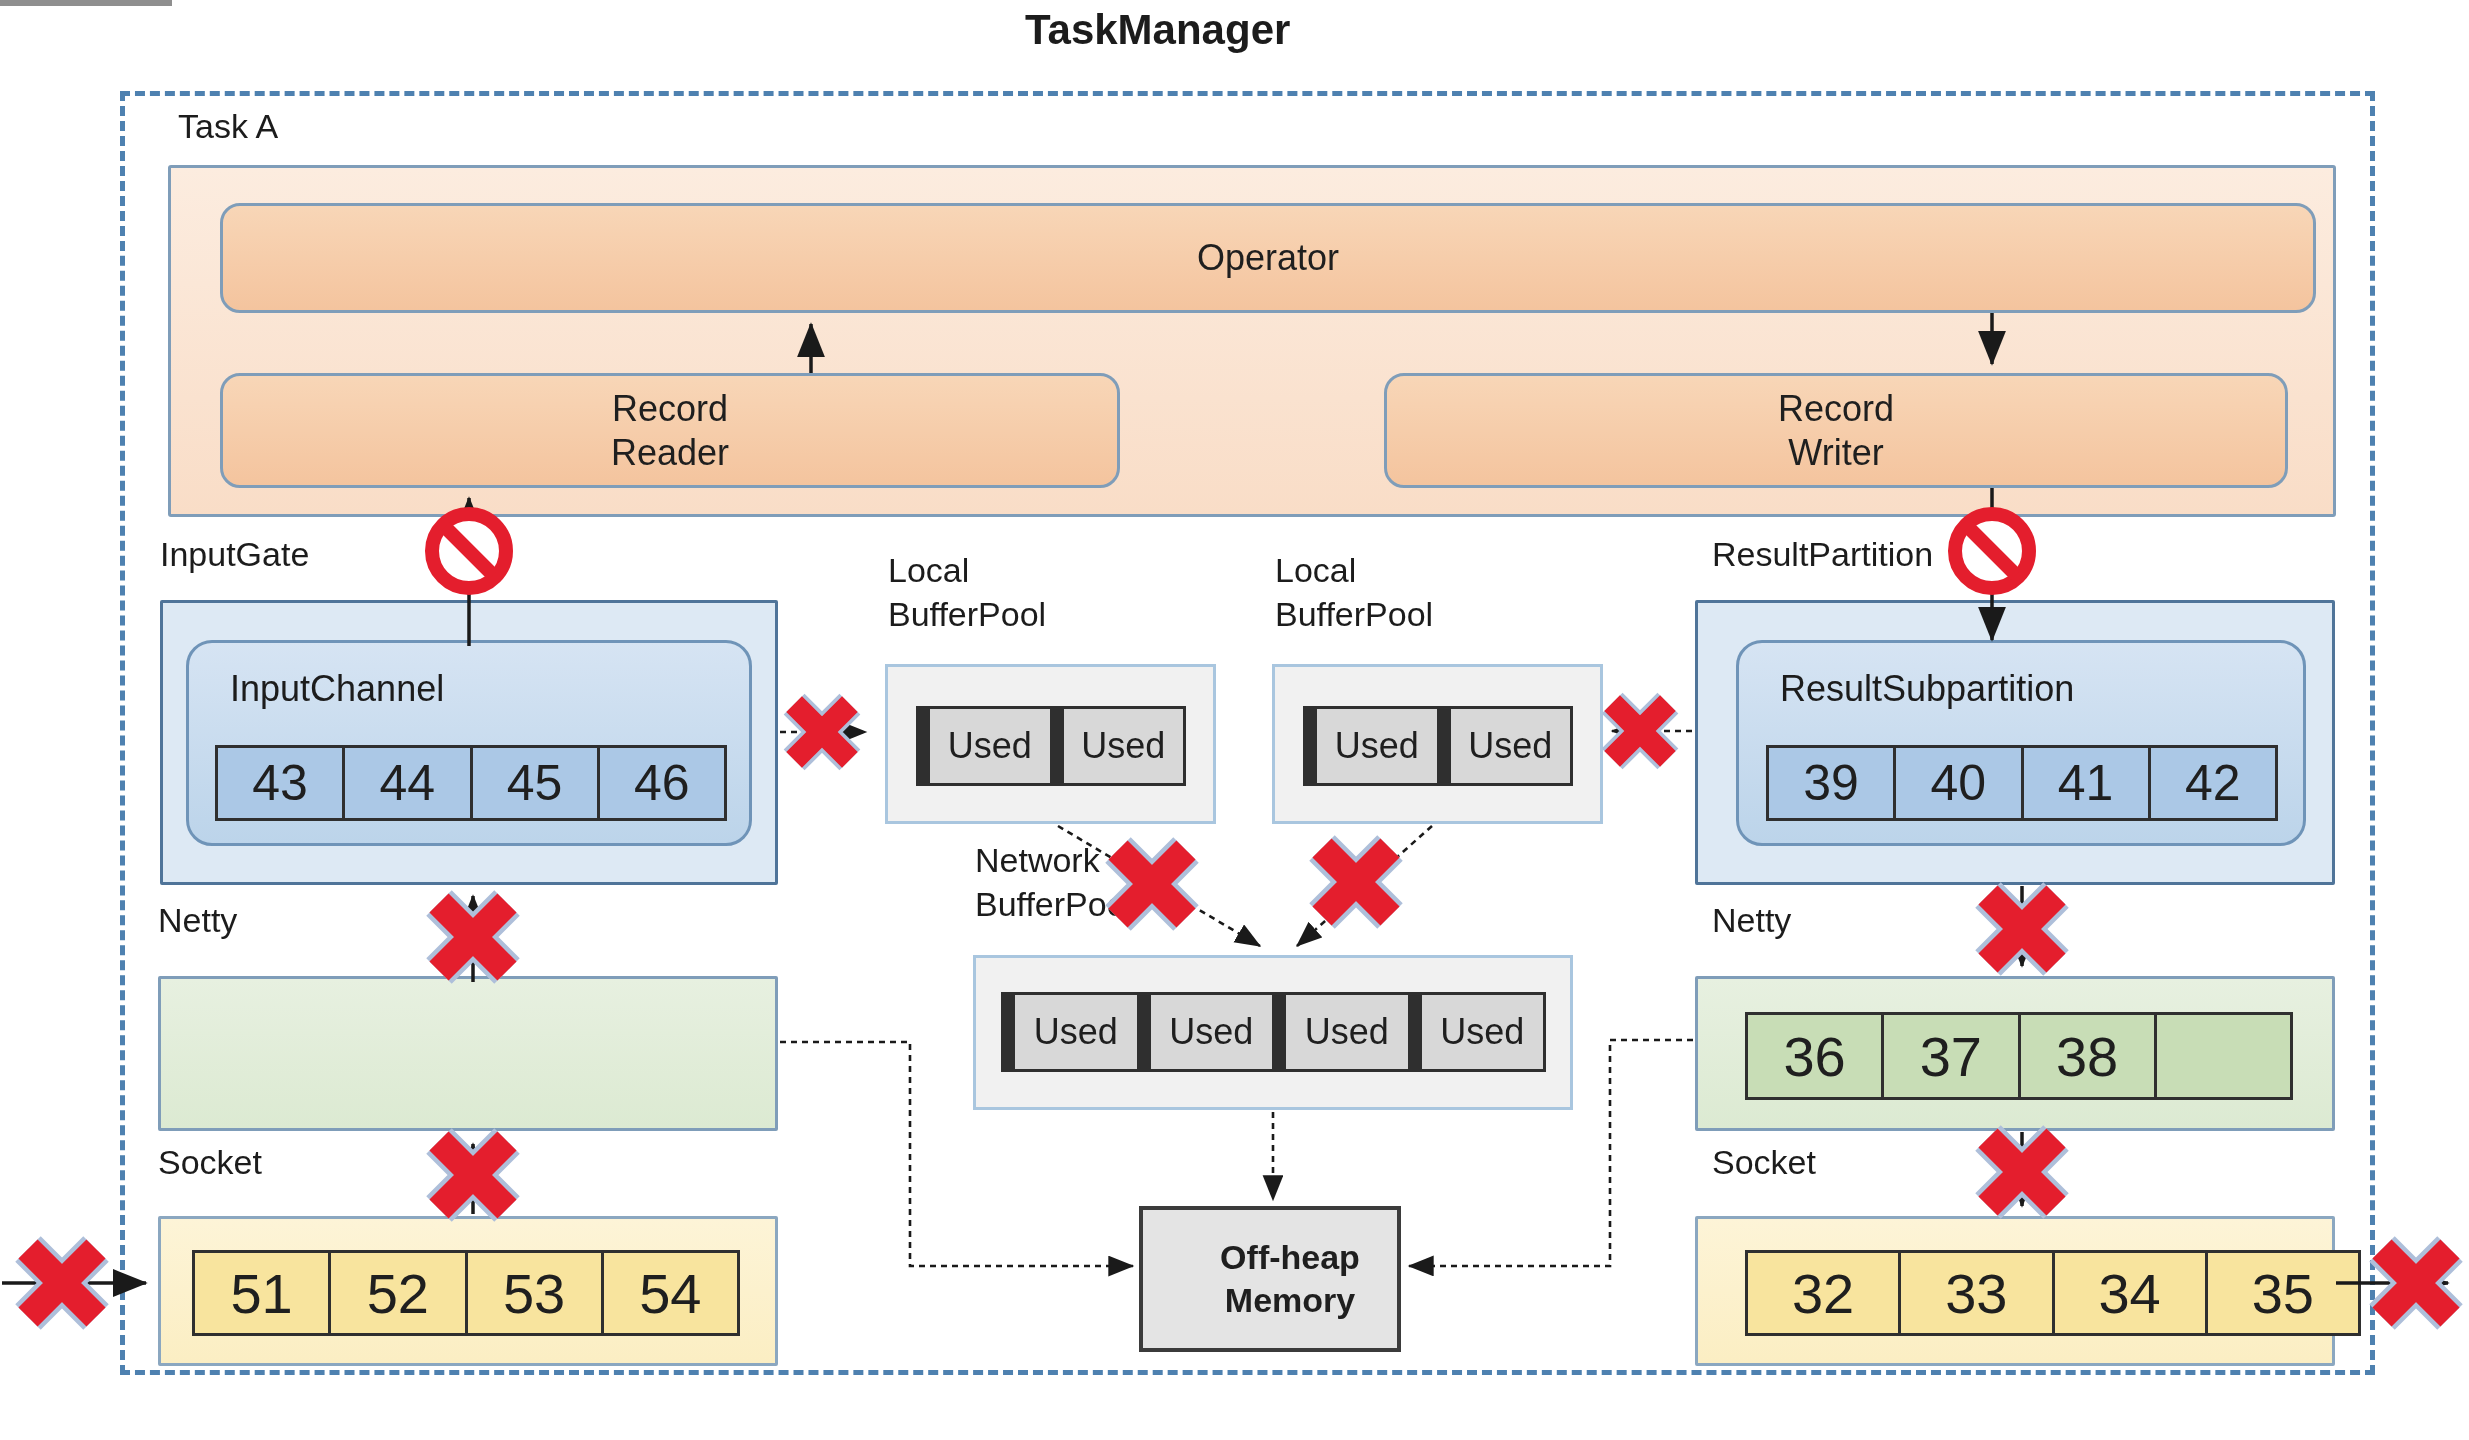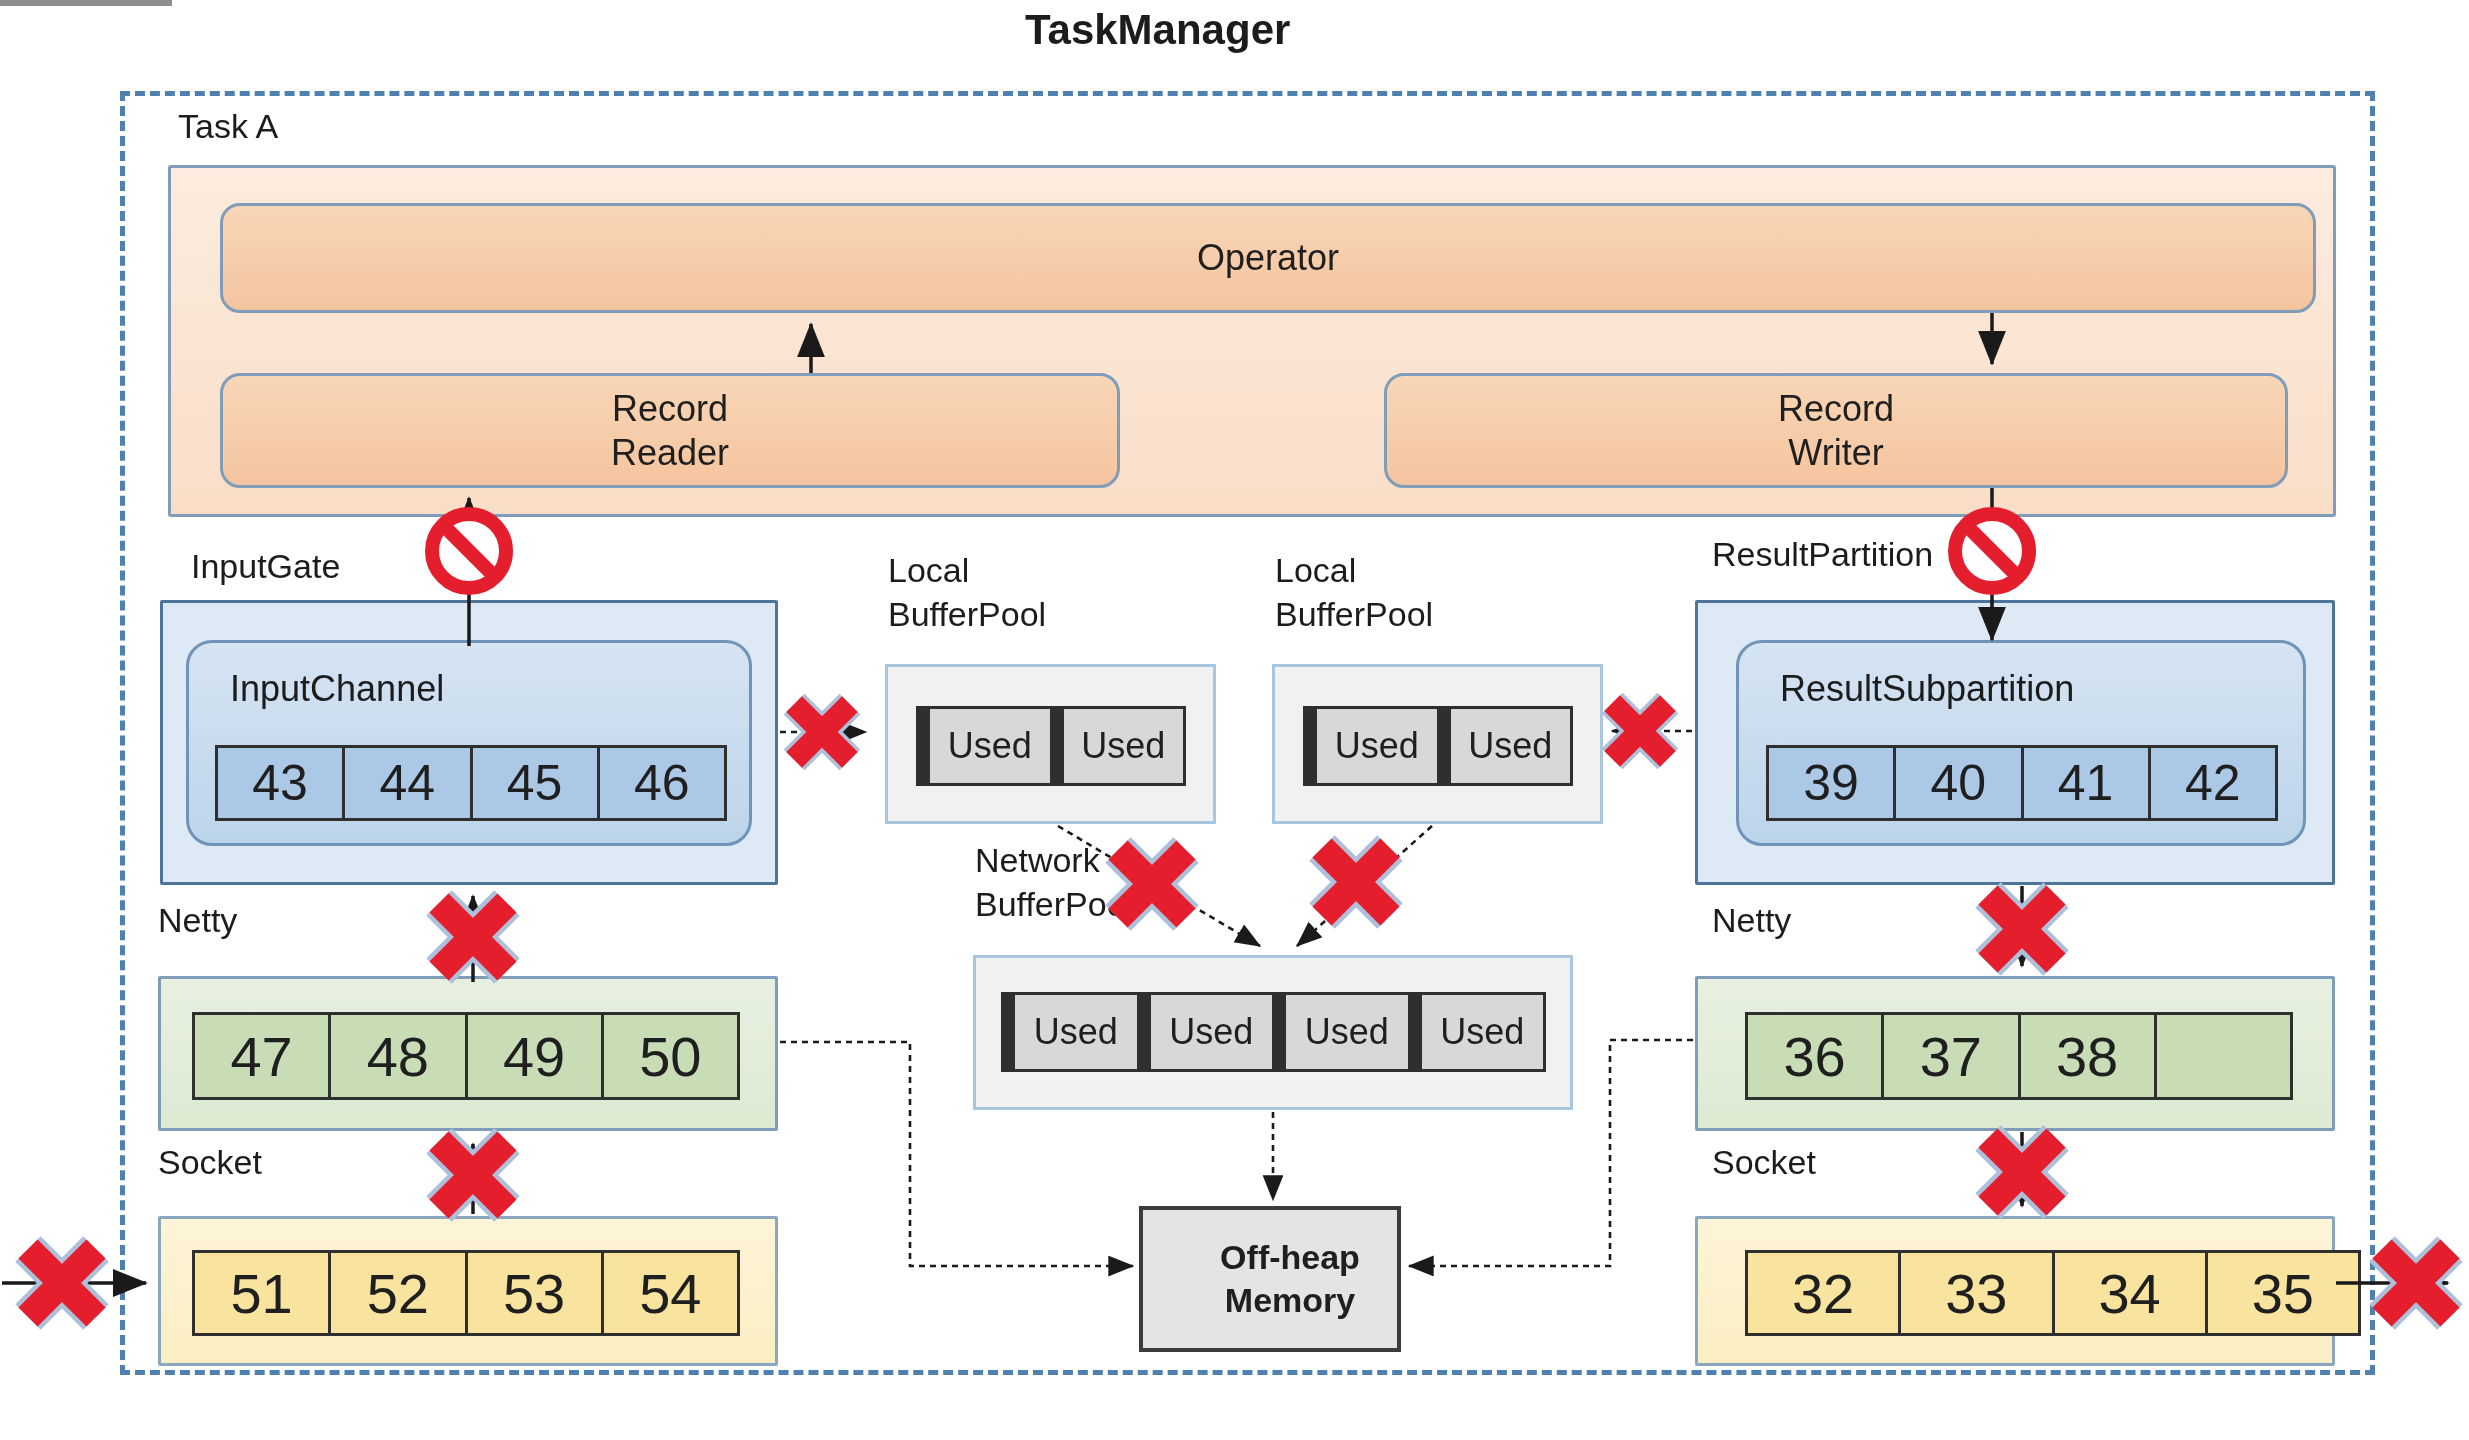--- a/index.html
+++ b/index.html
@@ -61,21 +61,21 @@
   <div class="abs peach" style="left:220px;top:373px;width:900px;height:115px;line-height:44px;">
     <span>Record</span>
     <span>Reader</span>
   </div>
 
   <div class="abs peach" style="left:1384px;top:373px;width:904px;height:115px;line-height:44px;">
     <span>Record</span>
     <span>Writer</span>
   </div>
 
-  <div class="abs section-label" style="left:160px;top:544px;margin-left:31px;">InputGate</div>
+  <div class="abs section-label" style="left:160px;top:532px;">InputGate</div>
   <div class="abs gate" style="left:160px;top:600px;width:618px;height:285px;"></div>
   <div class="abs channel" style="left:186px;top:640px;width:566px;height:206px;"></div>
   <div class="abs channel-title" style="left:230px;top:668px;">InputChannel</div>
   <div class="abs cellrow" style="left:215px;top:745px;width:512px;height:76px;">
     <div class="cell cell-blue">43</div>
     <div class="cell cell-blue">44</div>
     <div class="cell cell-blue">45</div>
     <div class="cell cell-blue">46</div>
   </div>
 
@@ -117,26 +117,20 @@
   <div class="abs pool" style="left:973px;top:955px;width:600px;height:155px;"></div>
   <div class="abs cellrow" style="left:1001px;top:992px;width:545px;height:80px;">
     <div class="cell cell-gray">Used</div>
     <div class="cell cell-gray">Used</div>
     <div class="cell cell-gray">Used</div>
     <div class="cell cell-gray">Used</div>
   </div>
 
   <div class="abs section-label" style="left:158px;top:898px;">Netty</div>
   <div class="abs netty" style="left:158px;top:976px;width:620px;height:155px;"></div>
-  <div class="abs cellrow" style="left:192px;top:1012px;width:548px;height:88px;">
-    <div class="cell cell-green">47</div>
-    <div class="cell cell-green">48</div>
-    <div class="cell cell-green">49</div>
-    <div class="cell cell-green">50</div>
-  </div>
 
   <div class="abs section-label" style="left:1712px;top:898px;">Netty</div>
   <div class="abs netty" style="left:1695px;top:976px;width:640px;height:155px;"></div>
   <div class="abs cellrow" style="left:1745px;top:1012px;width:548px;height:88px;">
     <div class="cell cell-green">36</div>
     <div class="cell cell-green">37</div>
     <div class="cell cell-green">38</div>
     <div class="cell cell-green"></div>
   </div>
 

